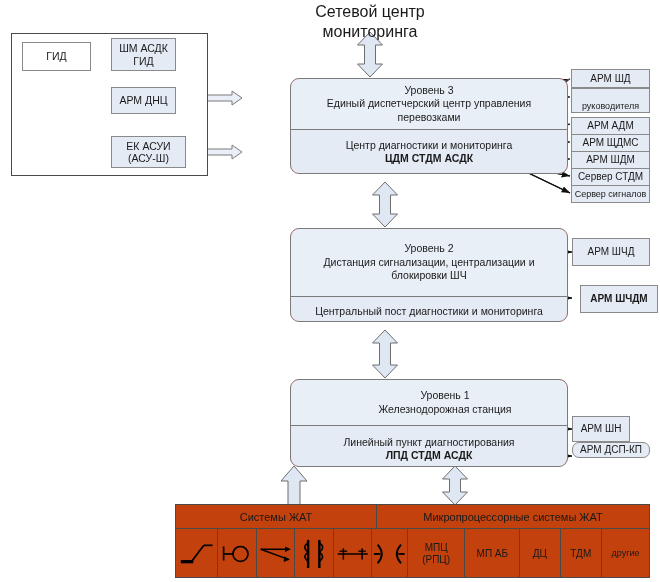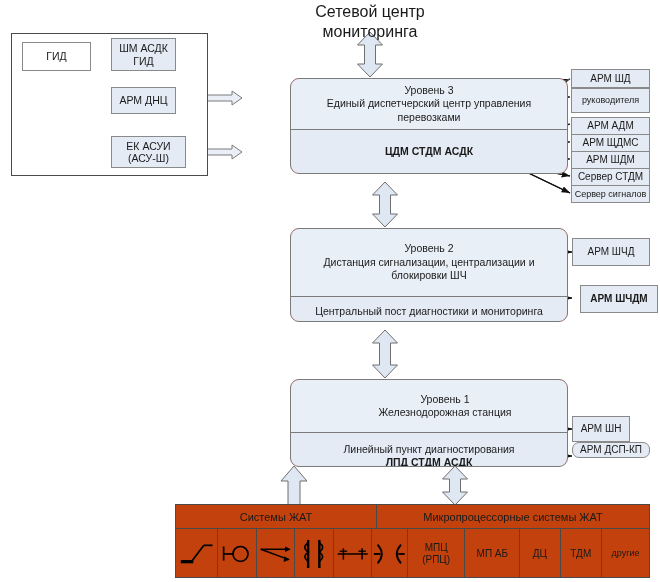--- a/index.html
+++ b/index.html
@@ -177,51 +177,52 @@
     <span>(АСУ-Ш)</span>
   </div>
 
   <div class="level" style="left:242px;top:78px;width:278px;height:96px;">
     <div class="half top" style="height:51px;">
       <div>Уровень 3</div>
       <div>Единый диспетчерский центр управления</div>
       <div>перевозками</div>
     </div>
     <div class="half bot" style="height:44px;">
+      <div>Центр диагностики и мониторинга</div>
       <div class="bold">ЦДМ СТДМ АСДК</div>
     </div>
   </div>
 
   <div class="level" style="left:242px;top:228px;width:278px;height:94px;">
     <div class="half top" style="height:68px;">
       <div>Уровень 2</div>
       <div>Дистанция сигнализации, централизации и</div>
       <div>блокировки ШЧ</div>
     </div>
     <div class="half bot" style="height:43px;">
       <div>Центральный пост диагностики и мониторинга</div>
       <div class="bold">ЦП СТДМ АСДК</div>
     </div>
   </div>
 
   <div class="level" style="left:242px;top:379px;width:278px;height:88px;">
-    <div class="half top" style="height:53px;padding-left:32px;">
+    <div class="half top" style="height:46px;padding-left:32px;">
       <div>Уровень 1</div>
       <div>Железнодорожная станция</div>
     </div>
     <div class="half bot" style="height:46px;">
       <div>Линейный пункт диагностирования</div>
       <div class="bold">ЛПД СТДМ АСДК</div>
     </div>
   </div>
 
   <div class="box fill-blue" style="left:571px;top:69px;width:79px;height:19px;">
     <span class="t10">АРМ ШД</span>
   </div>
-  <div class="box fill-blue" style="left:571px;top:88px;width:79px;height:25px;flex-direction:column;">
+  <div class="box fill-blue" style="left:571px;top:88px;width:79px;height:25px;flex-direction:column;justify-content:flex-end;">
     <span class="t10"></span>
     <span class="t9">руководителя</span>
   </div>
 
   <div class="box fill-blue" style="left:571px;top:117px;width:79px;height:18px;">
     <span class="t10">АРМ АДМ</span>
   </div>
   <div class="box fill-blue" style="left:571px;top:134px;width:79px;height:18px;">
     <span class="t10">АРМ ЩДМС</span>
   </div>

